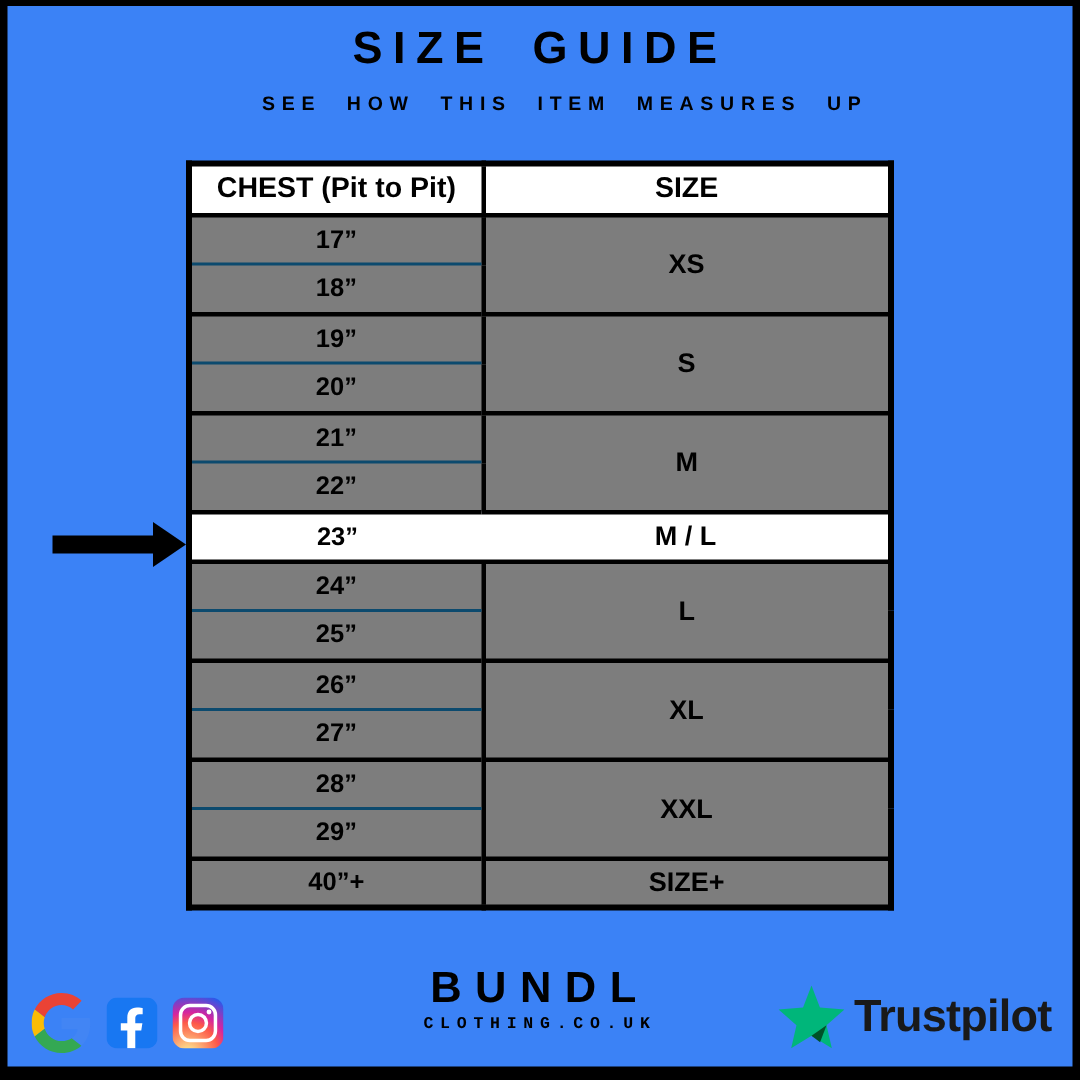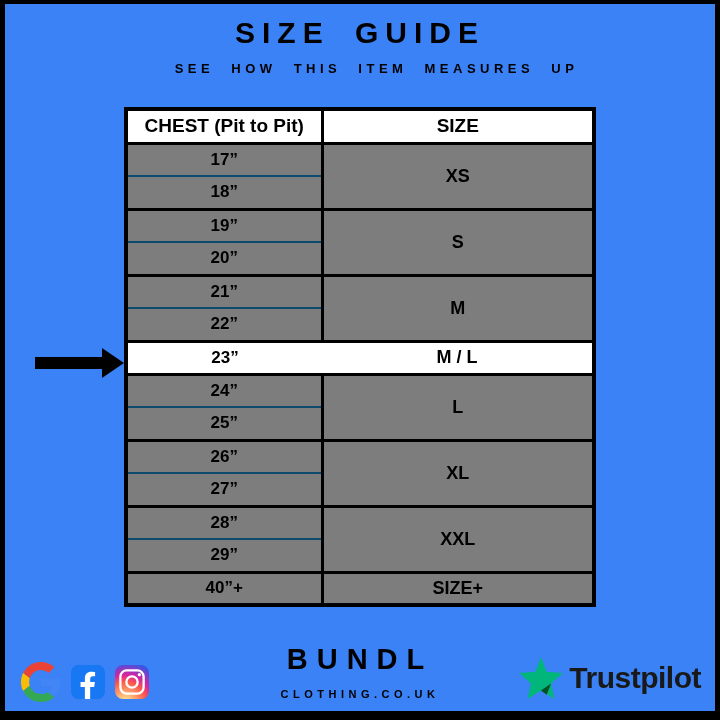--- a/index.html
+++ b/index.html
@@ -50,21 +50,21 @@
   }
   .footer-social {
     position:absolute; left:16px; top:658px; display:flex; align-items:center; gap:10px;
   }
   .icon-google { width:40px; height:40px; }
   .icon-fb, .icon-ig { width:34px; height:34px; }
   .brand {
     position:absolute; left:0; right:0; top:641px; text-align:center;
   }
   .brand-name { font-size:29px; font-weight:800; letter-spacing:9px; line-height:1; }
-  .brand-domain { font-size:11px; font-weight:700; letter-spacing:4.5px; margin-top:14px; }
+  .brand-domain { font-size:11px; font-weight:700; letter-spacing:4.5px; margin-top:3px;font-family:Liberation Mono, monospace; }
   .trustpilot {
     position:absolute; right:14px; top:653px; display:flex; align-items:center; gap:6px;
   }
   .trustpilot .tp-star { width:44px; height:42px; }
   .tp-label { font-size:30px; font-weight:700; color:#191919; letter-spacing:-0.5px; }
 </style>
 </head>
 <body>
 
 <div class="page">

